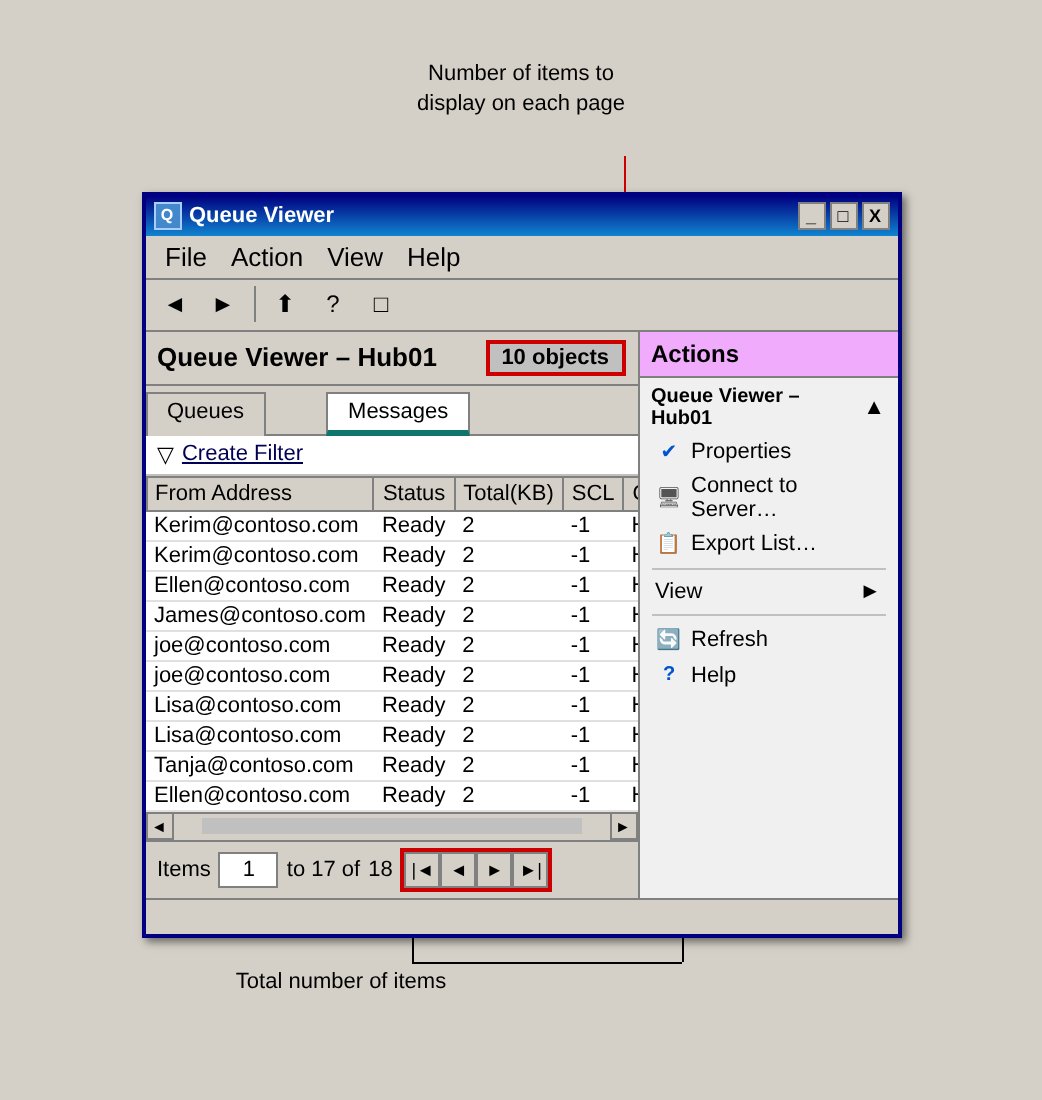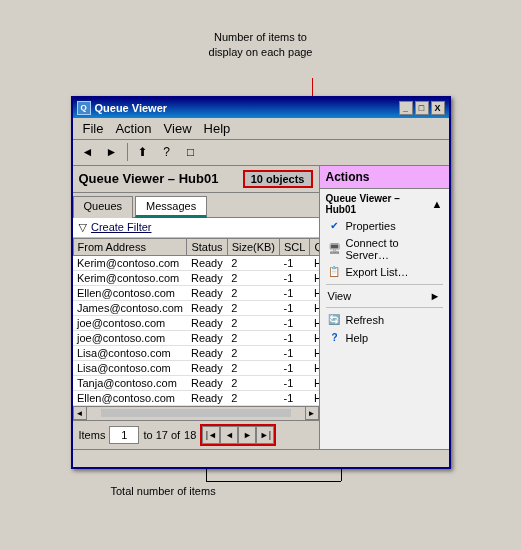--- a/index.html
+++ b/index.html
@@ -144,20 +144,21 @@
       font-size: 11px;
       font-weight: bold;
     }
 
     
     .tabs {
       display: flex;
       background: #d4d0c8;
       border-bottom: 1px solid #808080;
       padding-top: 2px;
+      gap: 28px;
     }
     .tab {
       padding: 3px 10px;
       border: 1px solid #808080;
       border-bottom: none;
       background: #d4d0c8;
       cursor: pointer;
       font-size: 11px;
       margin-right: 2px;
       position: relative;
@@ -399,21 +400,21 @@
         <span class="filter-icon">▽</span>
         <span style="cursor:pointer;color:#000055;text-decoration:underline;">Create Filter</span>
       </div>
 
       <div class="table-scroll">
         <table class="data-table">
           <thead>
             <tr>
               <th>From Address</th>
               <th>Status</th>
-              <th>Size(KB)</th>
+              <th>Total(KB)</th>
               <th>SCL</th>
               <th>Queue ID</th>
             </tr>
           </thead>
           <tbody id="table-body">
           <tr>
                 <td>Kerim@contoso.com</td>
                 <td>Ready</td>
                 <td>2</td>
                 <td>-1</td>
@@ -556,16 +557,16 @@
 
 </div>
 
 <div style="width:380px;position:relative;height:60px;margin-top:0;">
 
   <div style="position:absolute;left:135px;top:0;height:12px;border-left:1px solid #000;"></div>
   <div style="position:absolute;left:270px;top:0;height:12px;border-left:1px solid #000;"></div>
 
   <div style="position:absolute;left:135px;top:12px;width:135px;border-top:1px solid #000;"></div>
 
-  <div style="position:absolute;left:40px;top:16px;font-size:11px;width:120px;">
+  <div style="position:absolute;left:40px;top:16px;font-size:11px;text-align:center;width:120px;">
     <span>Total number of items</span>
   </div>
 </div>
 
 </body></html>

